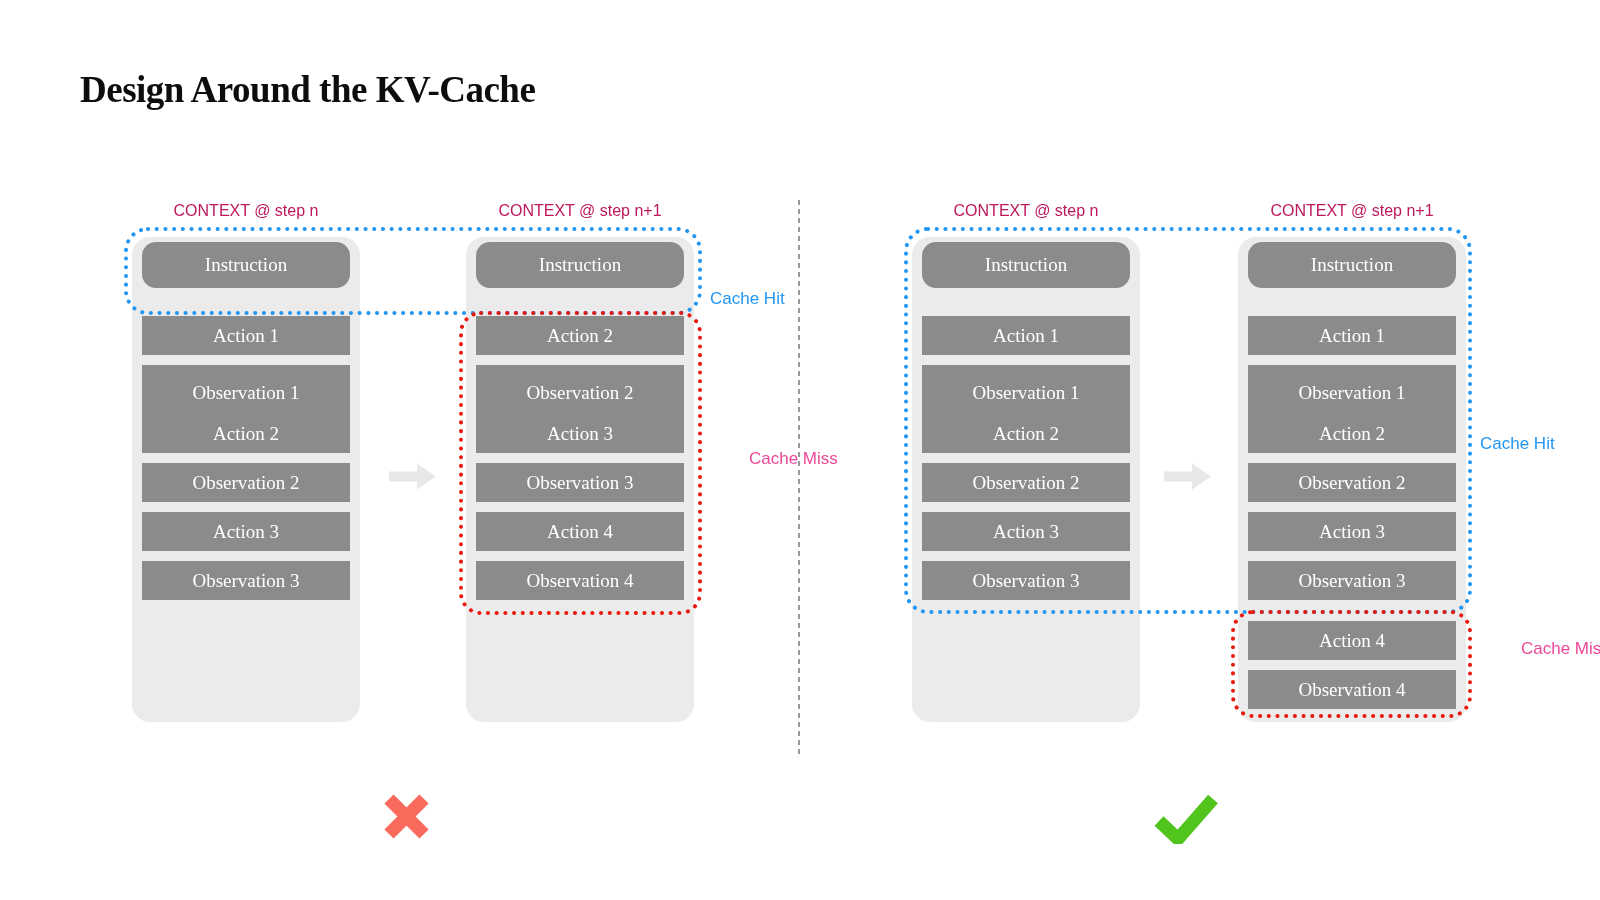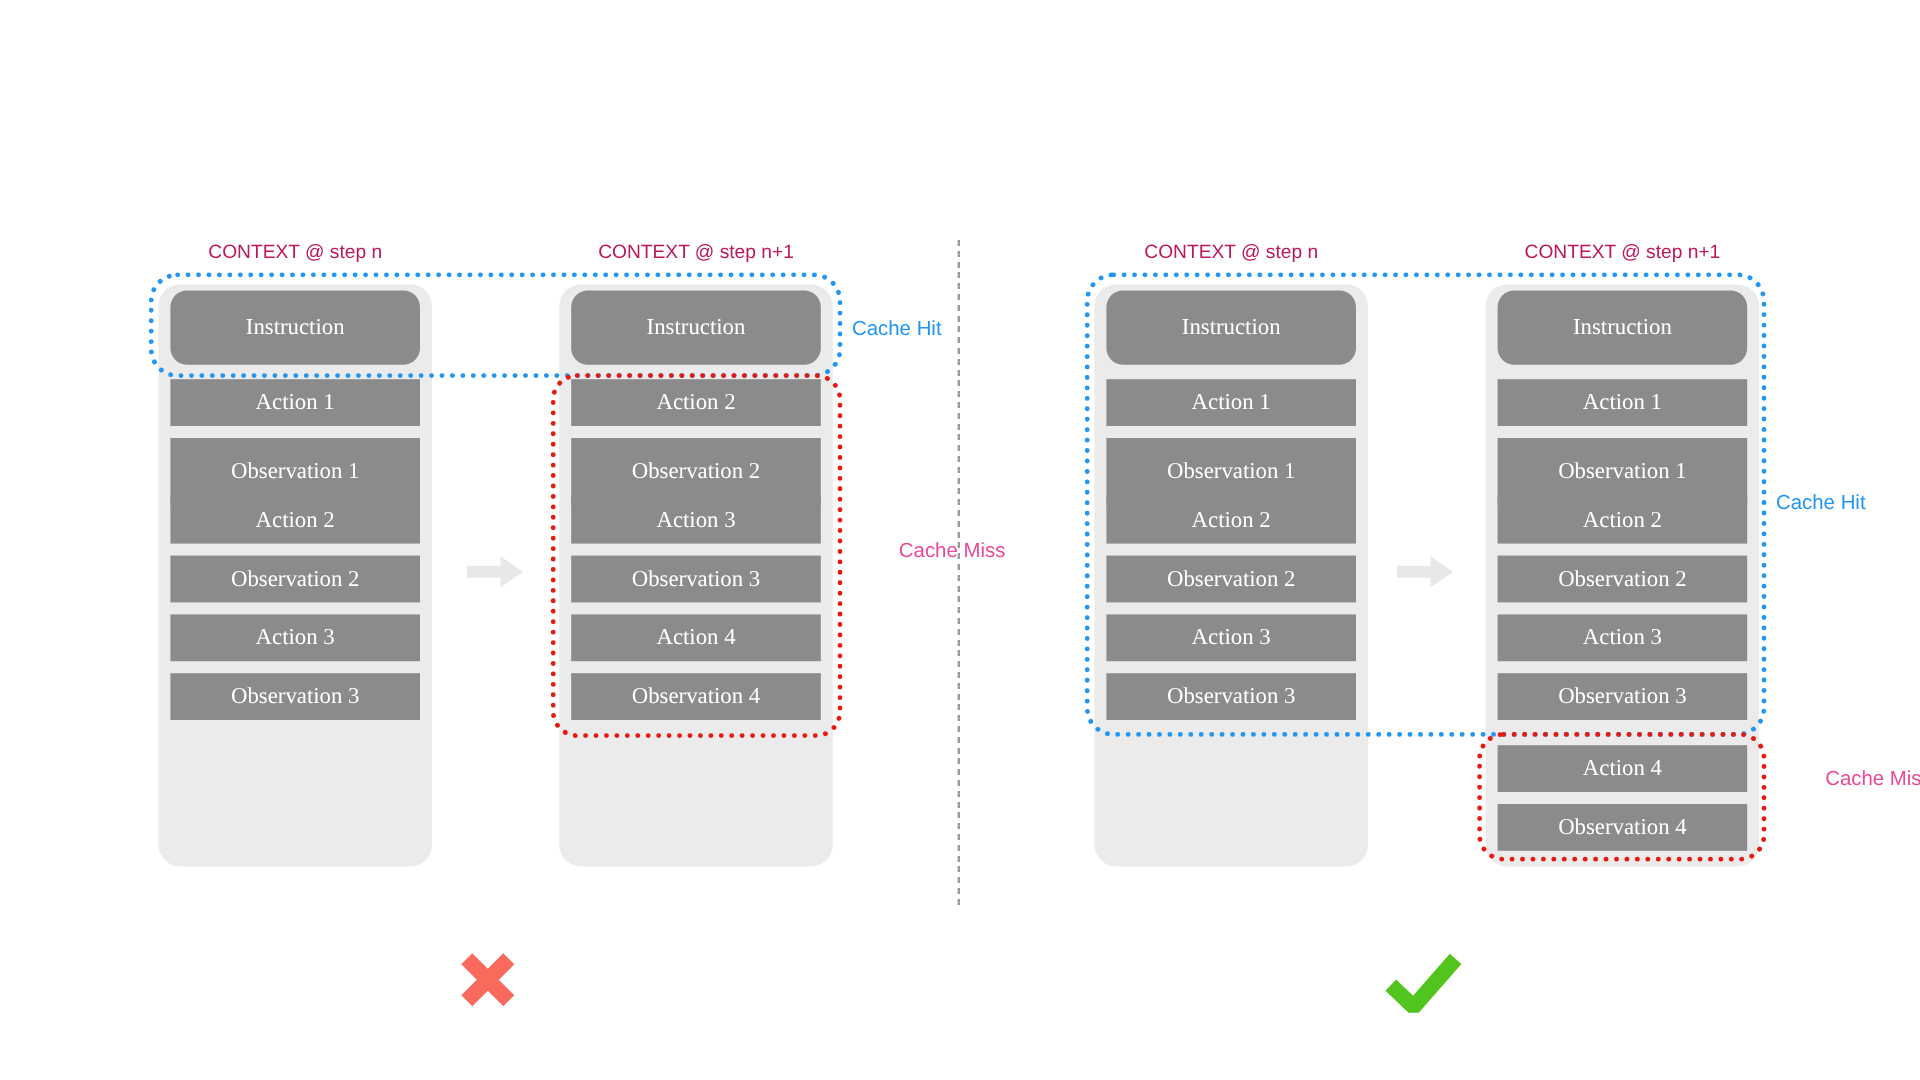--- a/index.html
+++ b/index.html
@@ -22,36 +22,36 @@
     position:absolute; top:237px; width:228px; height:485px;
     background:#ebebeb; border-radius:18px;
   }
   .bx {
     position:absolute; left:10px; width:208px;
     background:#8b8b8b; border-radius:0;
     color:#ffffff; font-family:"Liberation Serif", serif; font-size:19px;
     display:flex; align-items:center; justify-content:center;
     text-align:center;
   }
-  .r0 { top:5px;  height:62px; border-radius:14px; }
+  .r0 { top:5px;  height:46px; border-radius:14px; }
   .r1 { top:79px;  height:39px; }
   .r2 { top:128px; height:56px; }
   .r3 { top:177px; height:39px; }
   .r4 { top:226px; height:39px; }
   .r5 { top:275px; height:39px; }
   .r6 { top:324px; height:39px; }
   .r7 { top:384px; height:39px; }
   .r8 { top:433px; height:39px; }
   .p1a { left:132px; }
   .p1b { left:466px; }
   .p2a { left:912px; }
   .p2b { left:1238px; }
   .overlay-svg { position:absolute; left:0; top:0; pointer-events:none; }
   .cache-label { position:absolute; font-size:17px; white-space:nowrap; }
-  .hit  { color:#2196f3; }
+  .hit  { color:#2196f3;margin-top:25px; }
   .miss { color:#ec4899;margin-left:41px; }
   .lbl-hit-1  { left:710px;  top:264px; }
   .lbl-miss-1 { left:708px;  top:449px; }
   .lbl-hit-2  { left:1480px; top:409px; }
   .lbl-miss-2 { left:1480px; top:639px; }
   .arrow { position:absolute; top:461px; width:48px; height:31px; }
   .arrow-1 { left:389px; }
   .arrow-2 { left:1164px; }
   .divider {
     position:absolute; left:798px; top:200px; width:2px; height:556px;
@@ -59,20 +59,21 @@
   }
   .verdict { position:absolute; }
   .verdict-cross { left:380px;  top:790px; width:53px; height:53px; }
   .verdict-check { left:1152px; top:792px; width:66px; height:52px; }
 </style>
 </head>
 <body>
 
 <div class="canvas">
 
+  <div class="title">Design Around the KV-Cache</div>
 
   <div class="col-header" style="left:132px">CONTEXT @ step n</div>
   <div class="col-header" style="left:466px">CONTEXT @ step n+1</div>
 
   <div class="col p1a">
     <div class="bx r0">Instruction</div>
     <div class="bx r1">Action 1</div>
     <div class="bx r2">Observation 1</div>
     <div class="bx r3">Action 2</div>
     <div class="bx r4">Observation 2</div>

